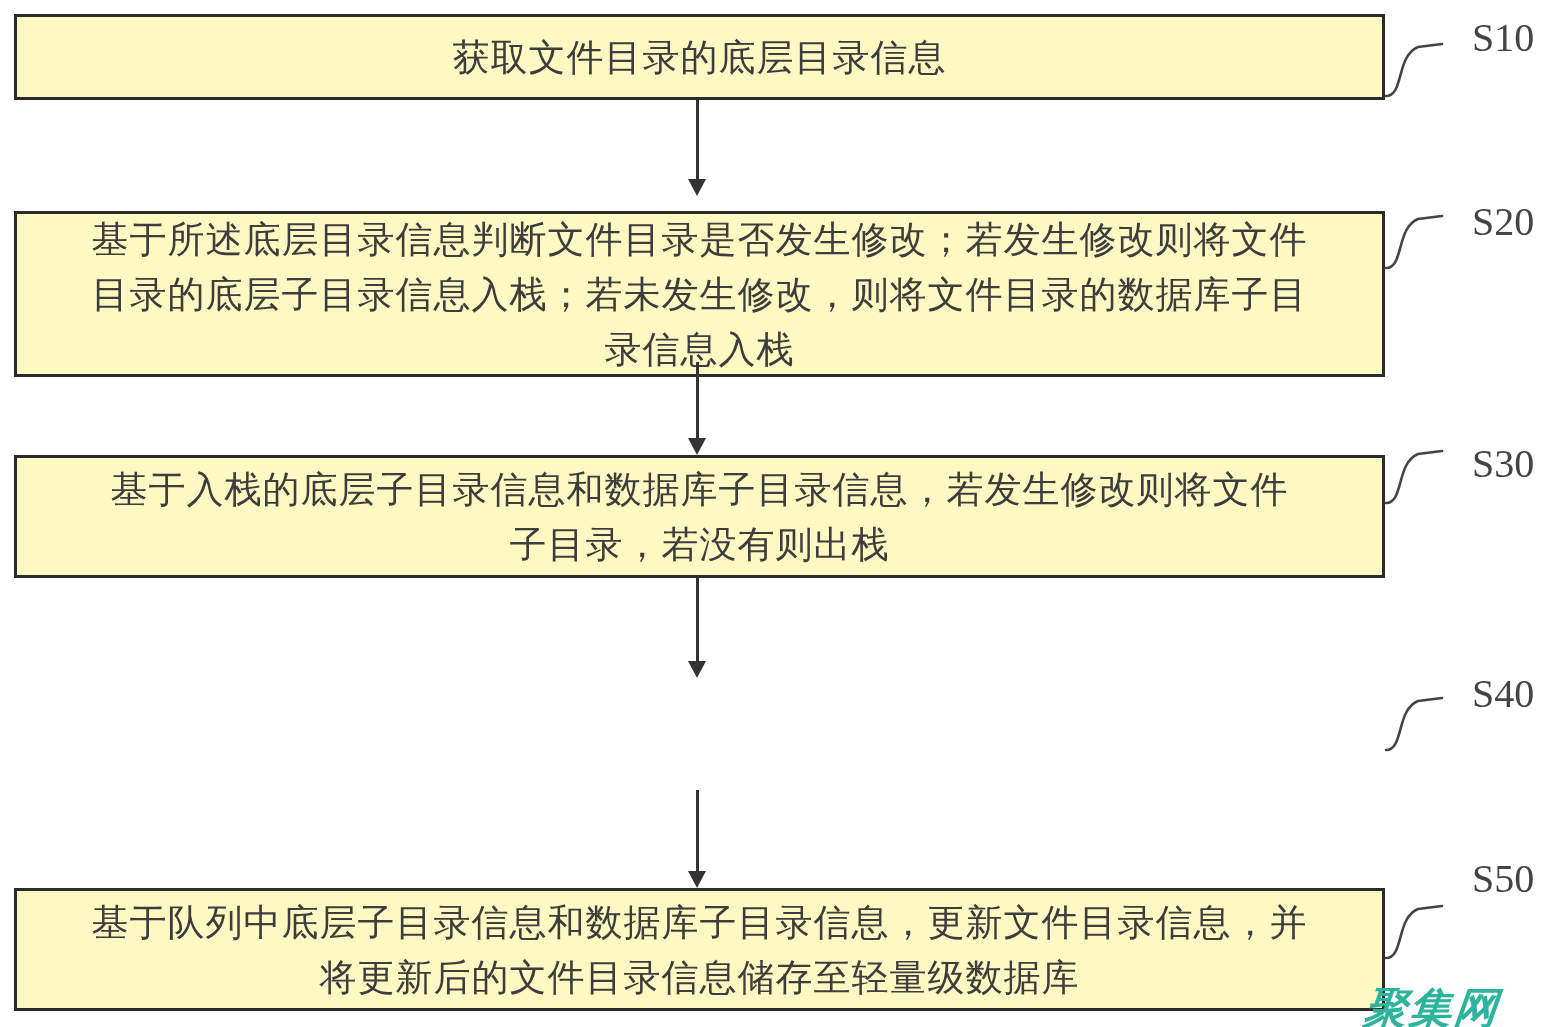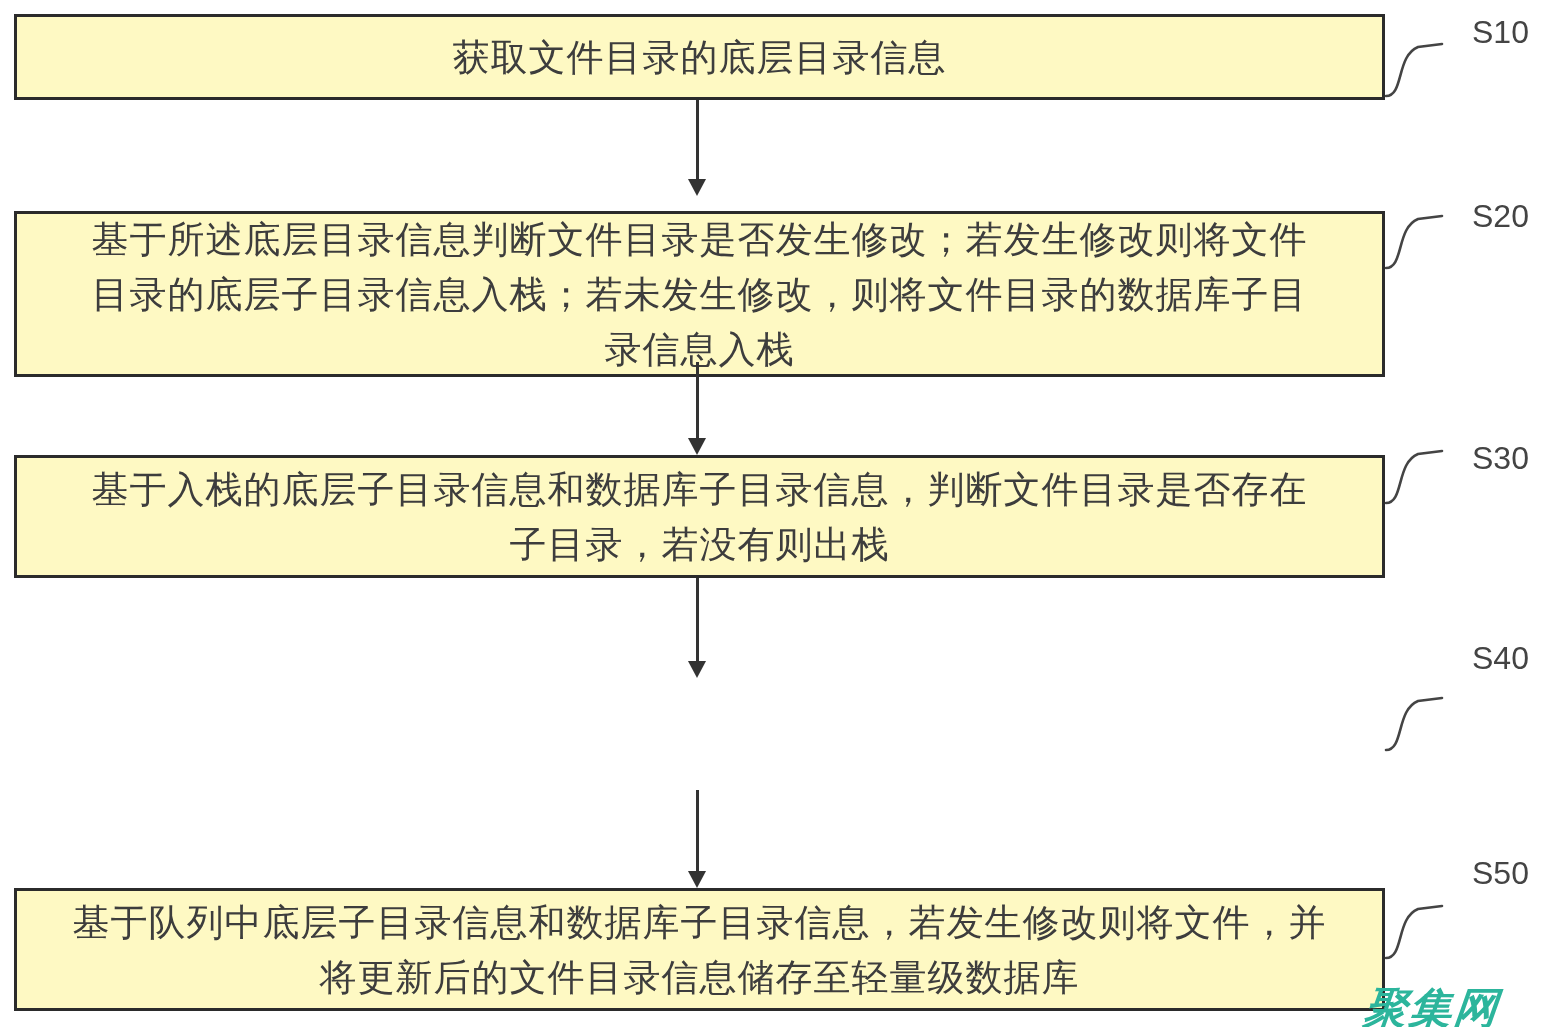--- a/index.html
+++ b/index.html
@@ -47,27 +47,27 @@
   }
   .arrow .head{
     position:absolute;left:0;bottom:0;width:0;height:0;
     border-left:9.5px solid transparent;
     border-right:9.5px solid transparent;
     border-top:17px solid #333333;
   }
 
   .step-label{
     position:absolute;left:1472px;
-    font-size:32px;color:#444444;
-    font-family:Liberation Sans, sans-serif;
+    font-size:40px;color:#444444;
+    font-family:Liberation Serif, serif;
   }
   .l1{top:14px;}
   .l2{top:198px;}
   .l3{top:440px;}
-  .l4{top:640px;}
+  .l4{top:670px;}
   .l5{top:855px;}
 
   .connector{
     position:absolute;left:1384px;width:62px;height:62px;
   }
   .c1{top:38px;}
   .c2{top:210px;}
   .c3{top:445px;}
   .c4{top:692px;}
   .c5{top:900px;}
@@ -111,21 +111,21 @@
     <path d="M2,58 C20,58 12,18 34,9 L58,6" fill="none" stroke="#444444" stroke-width="2.6" stroke-linecap="round"></path>
   </svg>
   <div class="step-label l2">S20</div>
 
   <div class="arrow a2">
     <div class="stem"></div>
     <div class="head"></div>
   </div>
 
   <div class="step-box b3">
-    <div class="step-text">基于入栈的底层子目录信息和数据库子目录信息，判断文件目录是否存在
+    <div class="step-text">基于入栈的底层子目录信息和数据库子目录信息，若发生修改则将文件
 子目录，若没有则出栈</div>
   </div>
   <svg class="connector c3" viewBox="0 0 62 62">
     <path d="M2,58 C20,58 12,18 34,9 L58,6" fill="none" stroke="#444444" stroke-width="2.6" stroke-linecap="round"></path>
   </svg>
   <div class="step-label l3">S30</div>
 
   <div class="arrow a3">
     <div class="stem"></div>
     <div class="head"></div>
@@ -135,21 +135,21 @@
     <path d="M2,58 C20,58 12,18 34,9 L58,6" fill="none" stroke="#444444" stroke-width="2.6" stroke-linecap="round"></path>
   </svg>
   <div class="step-label l4">S40</div>
 
   <div class="arrow a4">
     <div class="stem"></div>
     <div class="head"></div>
   </div>
 
   <div class="step-box b5">
-    <div class="step-text">基于队列中底层子目录信息和数据库子目录信息，若发生修改则将文件，并
+    <div class="step-text">基于队列中底层子目录信息和数据库子目录信息，更新文件目录信息，并
 将更新后的文件目录信息储存至轻量级数据库</div>
   </div>
   <svg class="connector c5" viewBox="0 0 62 62">
     <path d="M2,58 C20,58 12,18 34,9 L58,6" fill="none" stroke="#444444" stroke-width="2.6" stroke-linecap="round"></path>
   </svg>
   <div class="step-label l5">S50</div>
 
   <div class="watermark">聚集网</div>
 
 </div>

